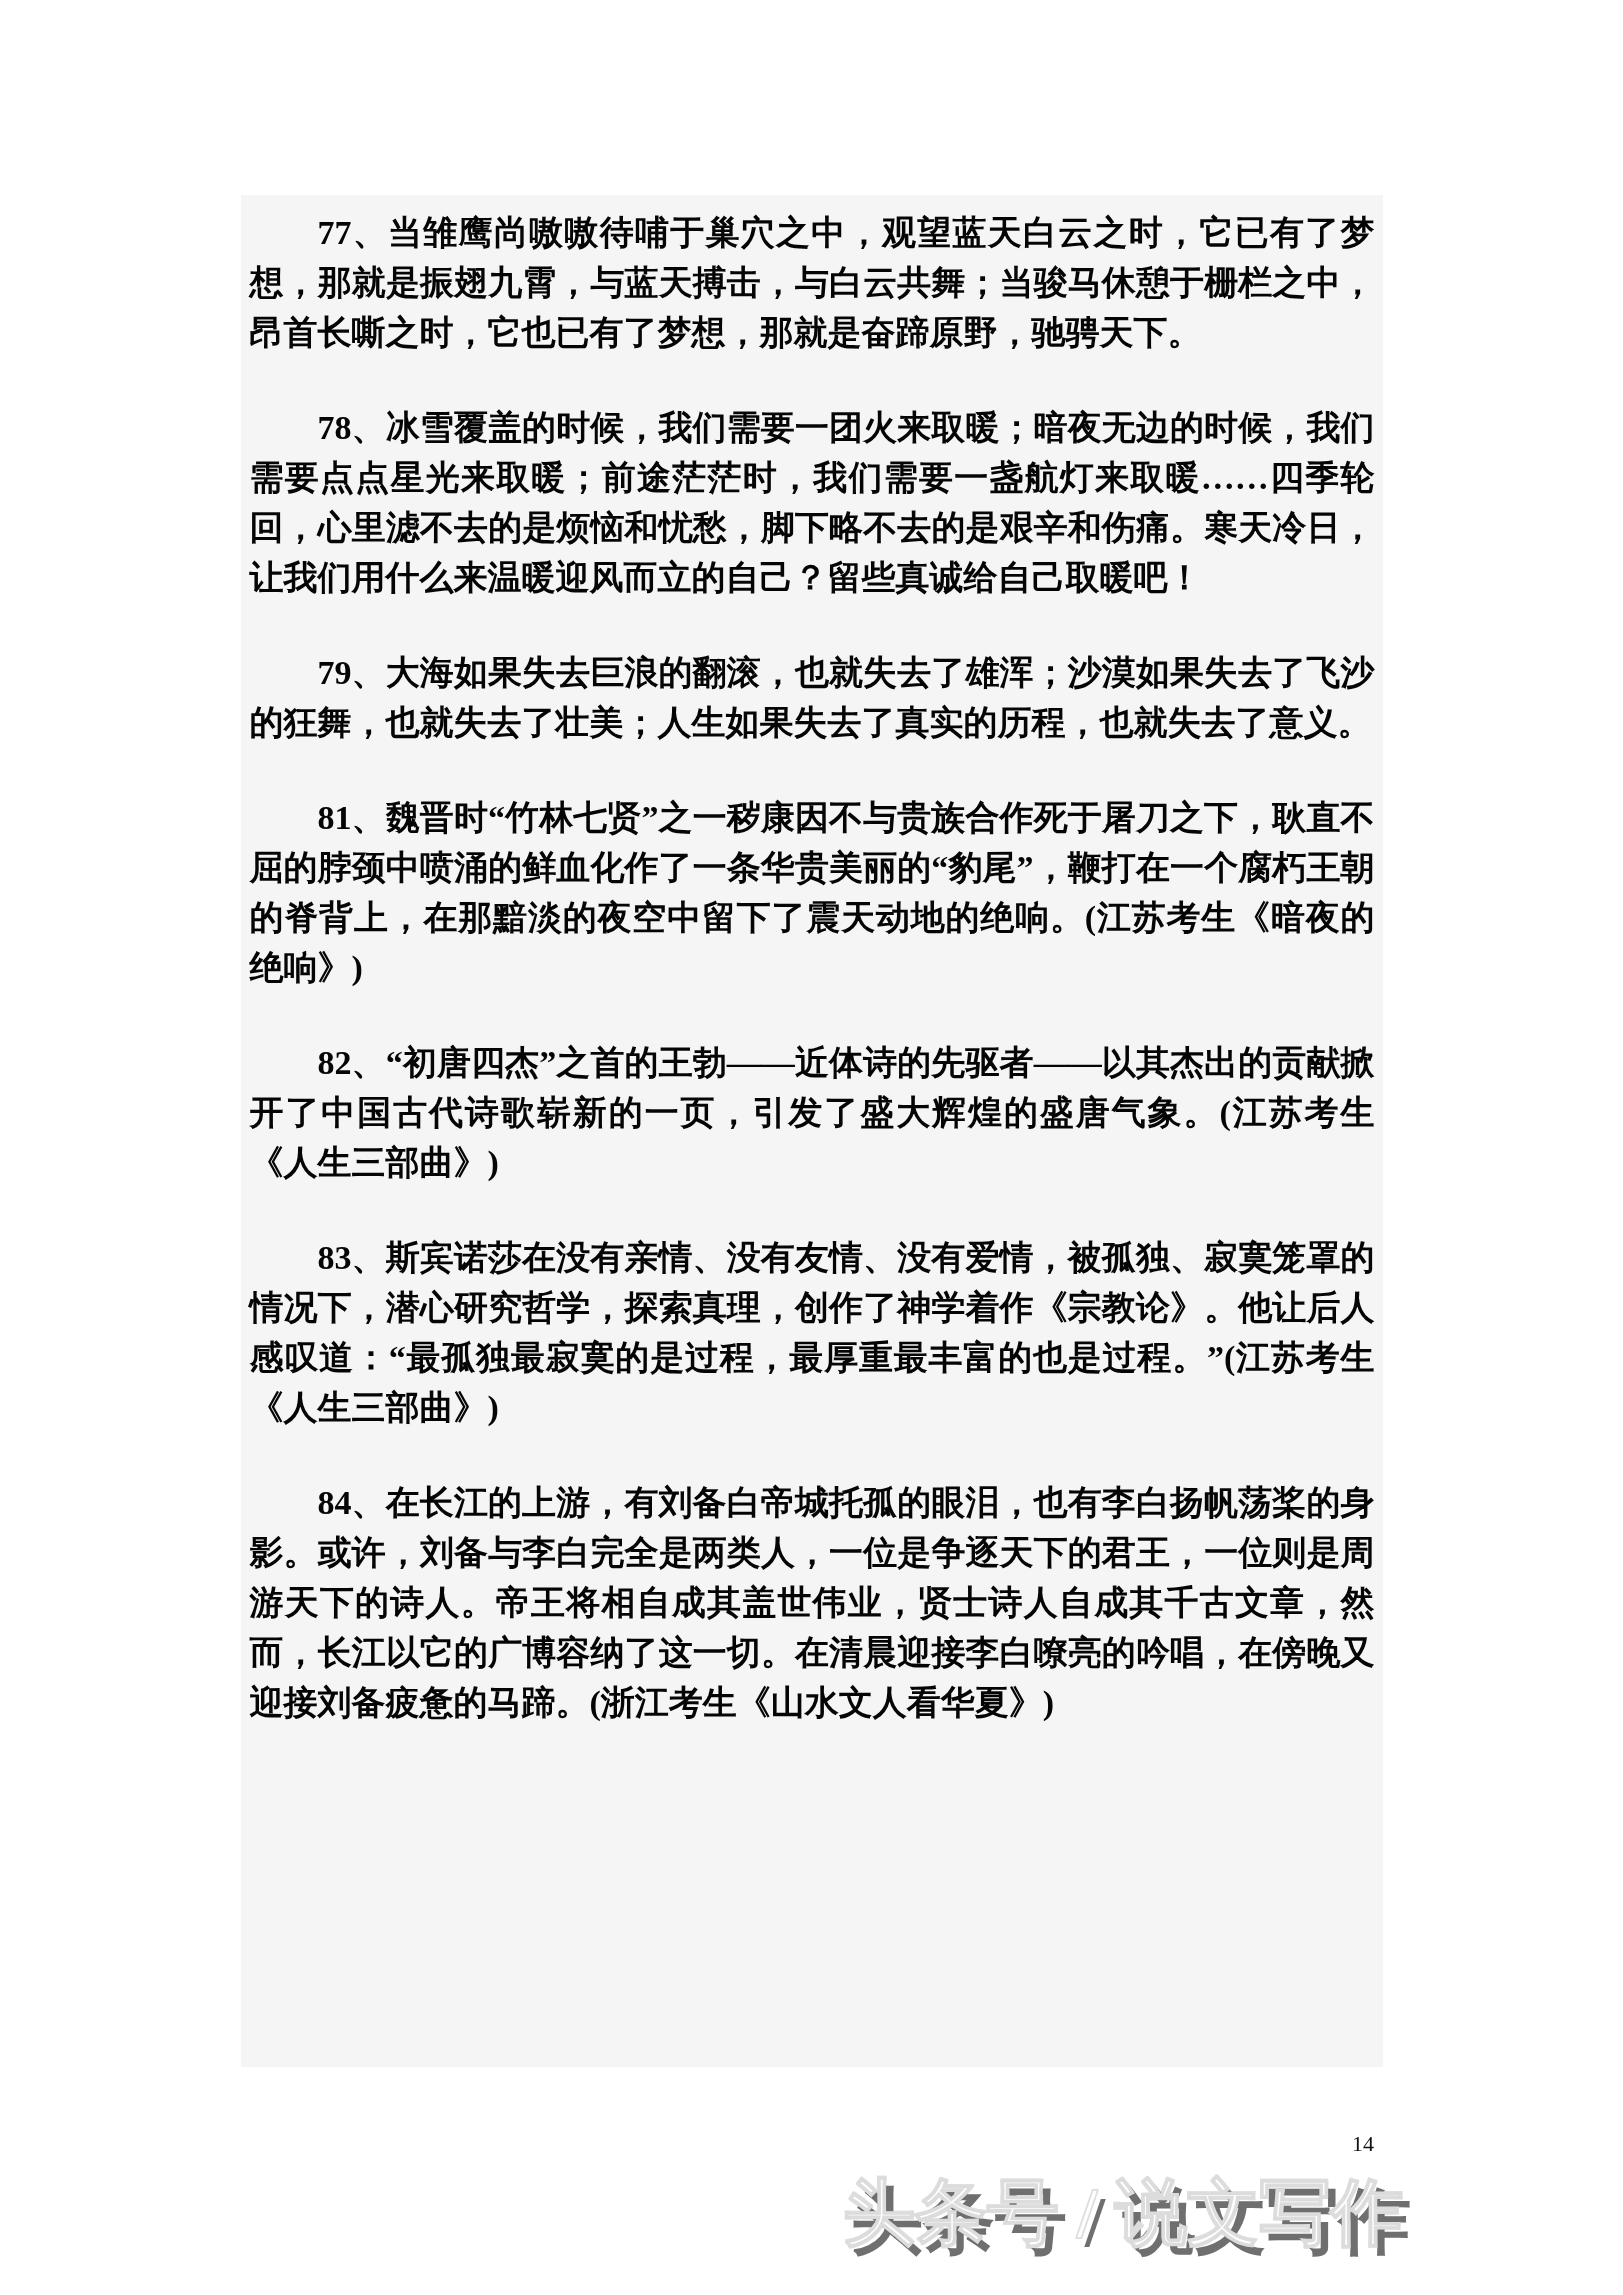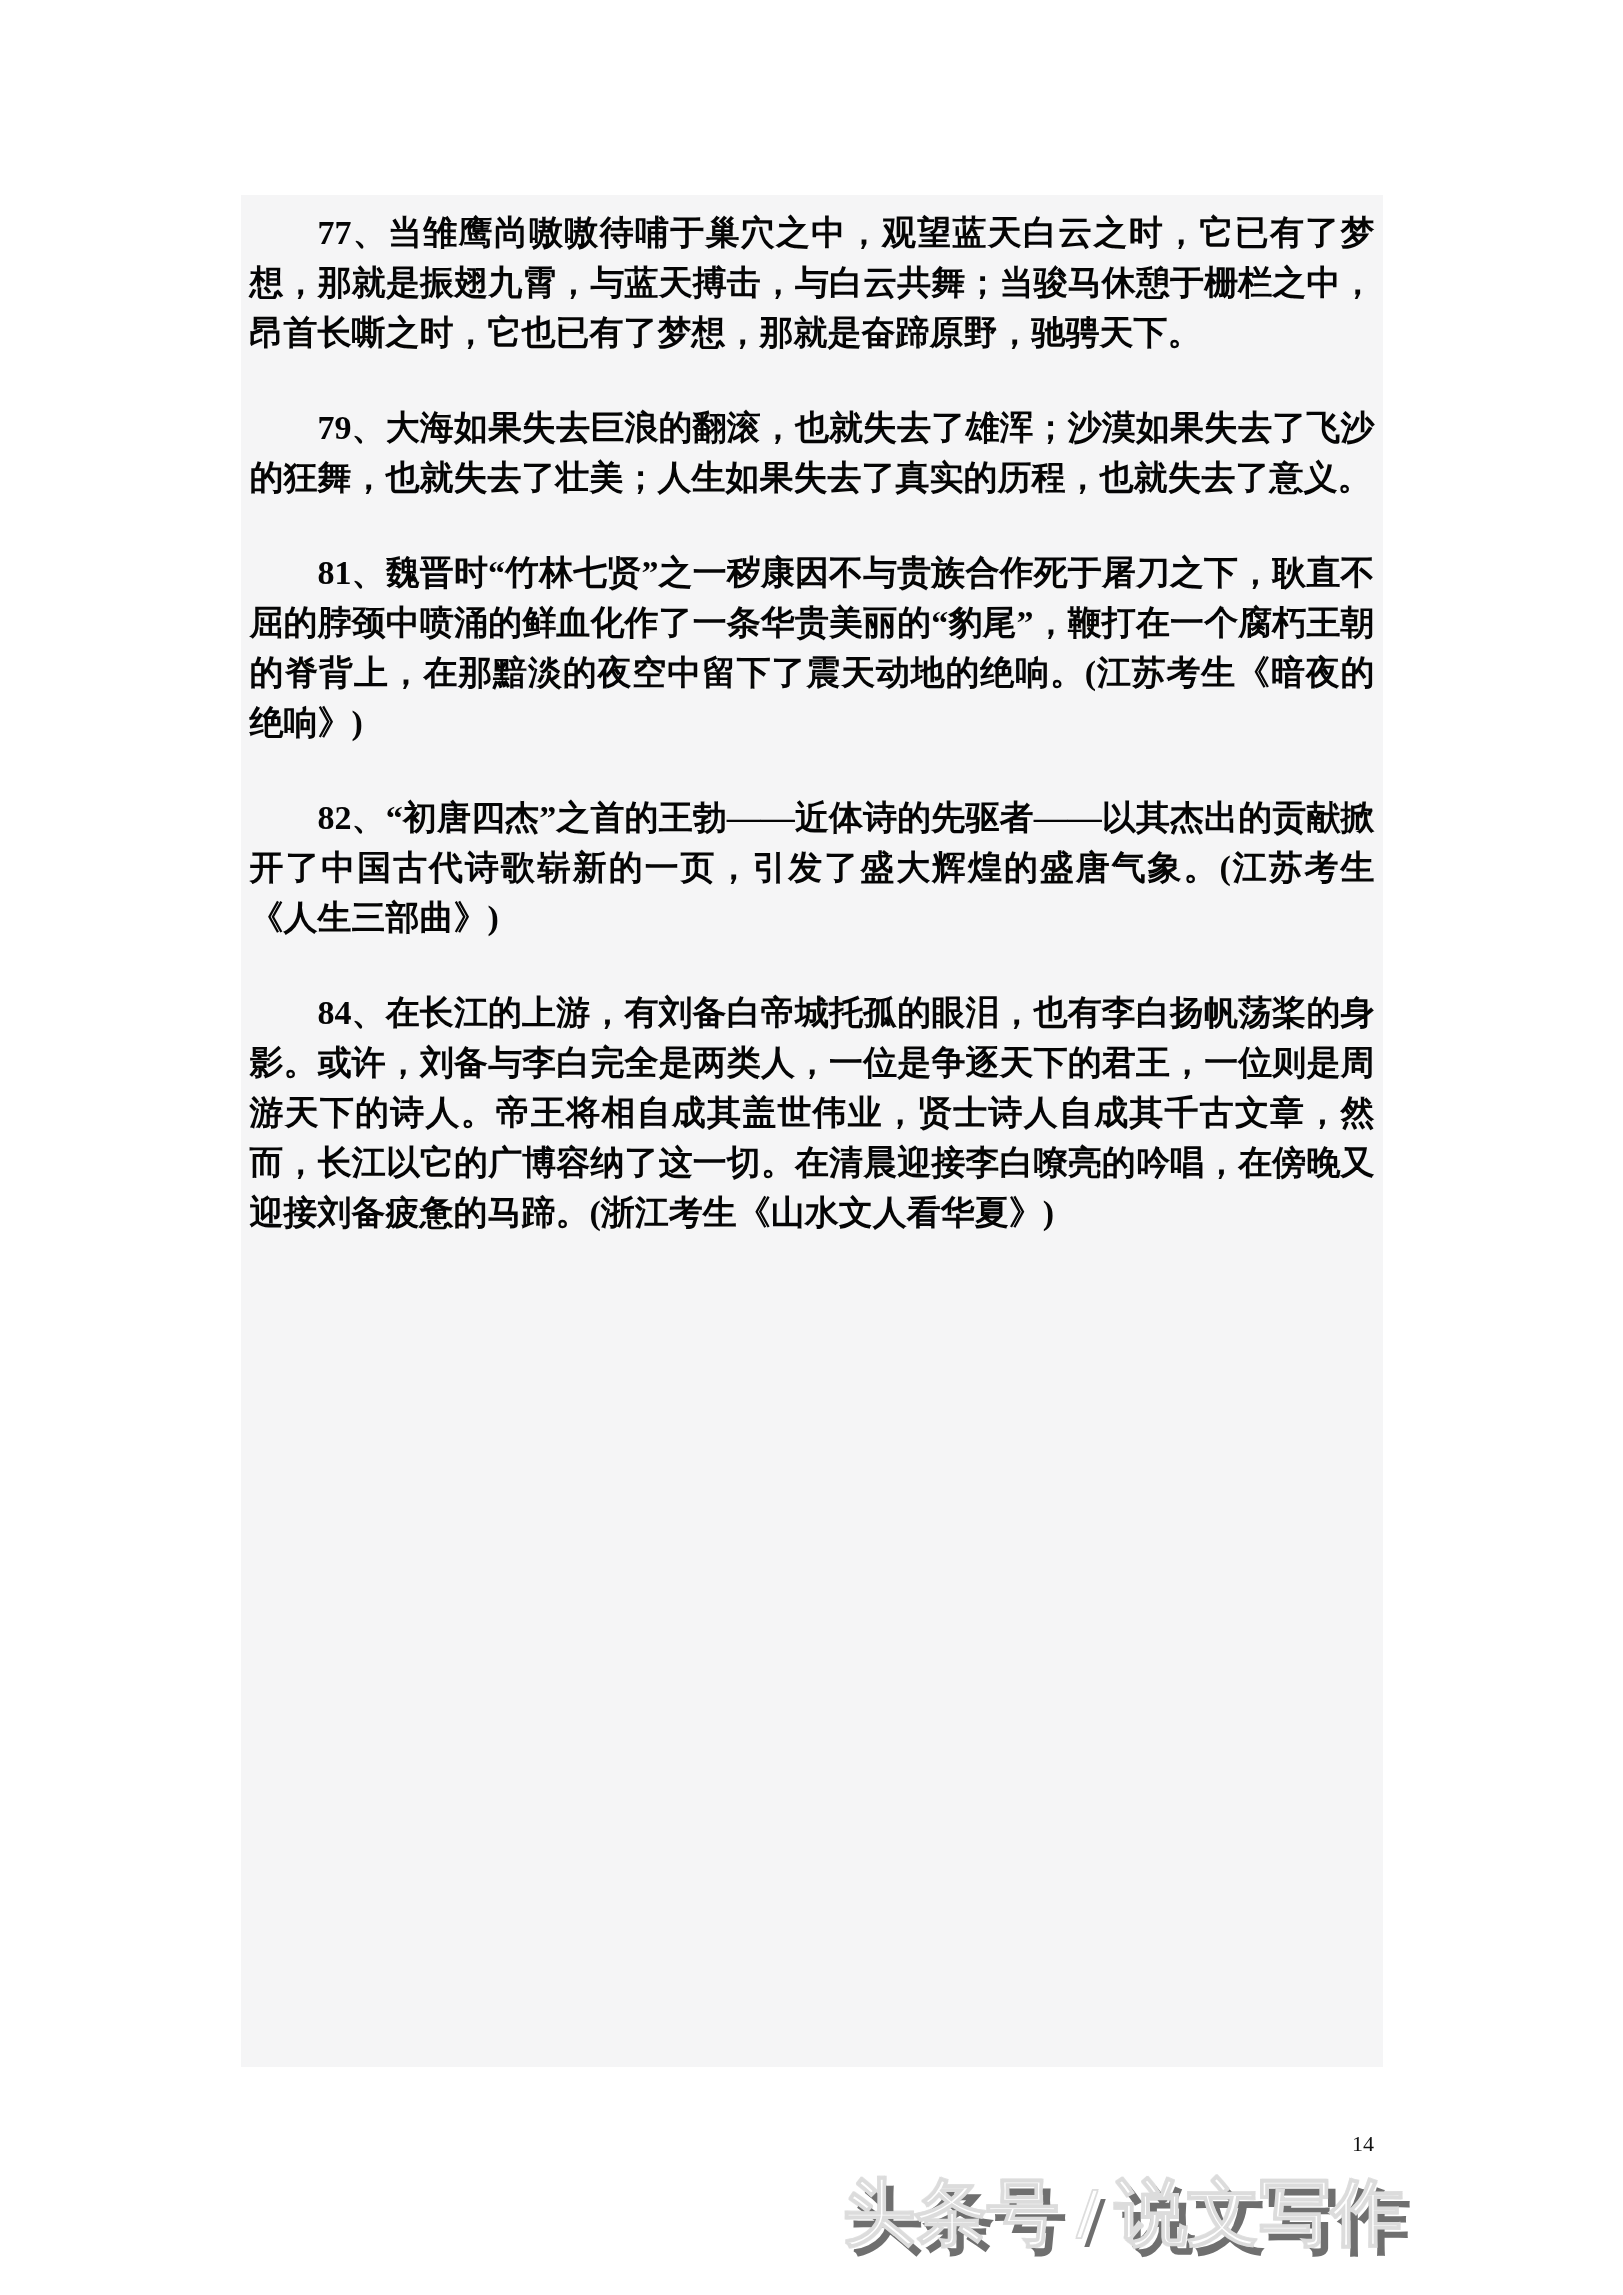--- a/index.html
+++ b/index.html
@@ -67,23 +67,25 @@
       0.7px 0.7px 0 #e4e4e4;
   }
 </style>
 </head>
 <body>
 
 <div class="page">
 
   <div class="content-block">
     <p>77、当雏鹰尚嗷嗷待哺于巢穴之中，观望蓝天白云之时，它已有了梦想，那就是振翅九霄，与蓝天搏击，与白云共舞；当骏马休憩于栅栏之中，昂首长嘶之时，它也已有了梦想，那就是奋蹄原野，驰骋天下。</p>
+    <p>78、冰雪覆盖的时候，我们需要一团火来取暖；暗夜无边的时候，我们需要点点星光来取暖；前途茫茫时，我们需要一盏航灯来取暖……四季轮回，心里滤不去的是烦恼和忧愁，脚下略不去的是艰辛和伤痛。寒天冷日，让我们用什么来温暖迎风而立的自己？留些真诚给自己取暖吧！</p>
     <p>79、大海如果失去巨浪的翻滚，也就失去了雄浑；沙漠如果失去了飞沙的狂舞，也就失去了壮美；人生如果失去了真实的历程，也就失去了意义。</p>
     <p>81、魏晋时“竹林七贤”之一秽康因不与贵族合作死于屠刀之下，耿直不屈的脖颈中喷涌的鲜血化作了一条华贵美丽的“豹尾”，鞭打在一个腐朽王朝的脊背上，在那黯淡的夜空中留下了震天动地的绝响。(江苏考生《暗夜的绝响》)</p>
     <p>82、“初唐四杰”之首的王勃——近体诗的先驱者——以其杰出的贡献掀开了中国古代诗歌崭新的一页，引发了盛大辉煌的盛唐气象。(江苏考生《人生三部曲》)</p>
+    <p>83、斯宾诺莎在没有亲情、没有友情、没有爱情，被孤独、寂寞笼罩的情况下，潜心研究哲学，探索真理，创作了神学着作《宗教论》。他让后人感叹道：“最孤独最寂寞的是过程，最厚重最丰富的也是过程。”(江苏考生《人生三部曲》)</p>
     <p>84、在长江的上游，有刘备白帝城托孤的眼泪，也有李白扬帆荡桨的身影。或许，刘备与李白完全是两类人，一位是争逐天下的君王，一位则是周游天下的诗人。帝王将相自成其盖世伟业，贤士诗人自成其千古文章，然而，长江以它的广博容纳了这一切。在清晨迎接李白嘹亮的吟唱，在傍晚又迎接刘备疲惫的马蹄。(浙江考生《山水文人看华夏》)</p>
   </div>
 
   <div class="page-number">14</div>
 
   <div class="watermark">头条号 / 说文写作</div>
 
 </div>
 
 

